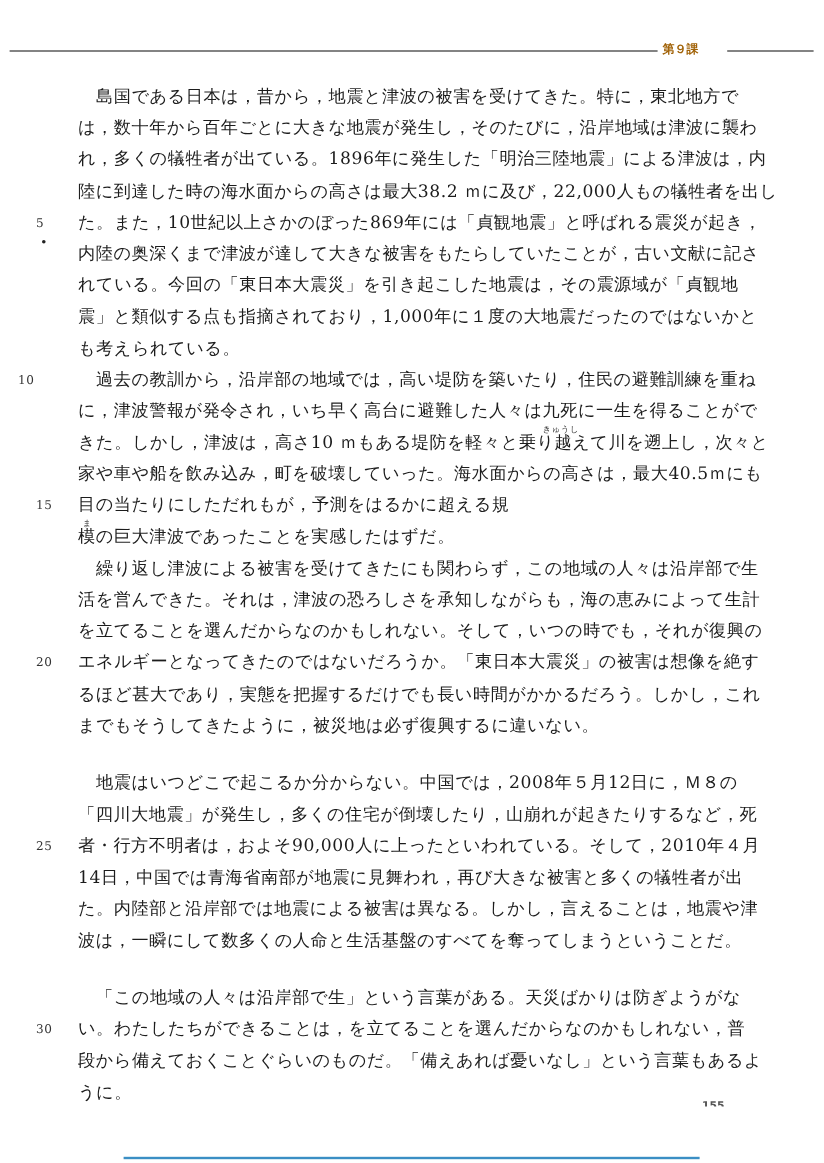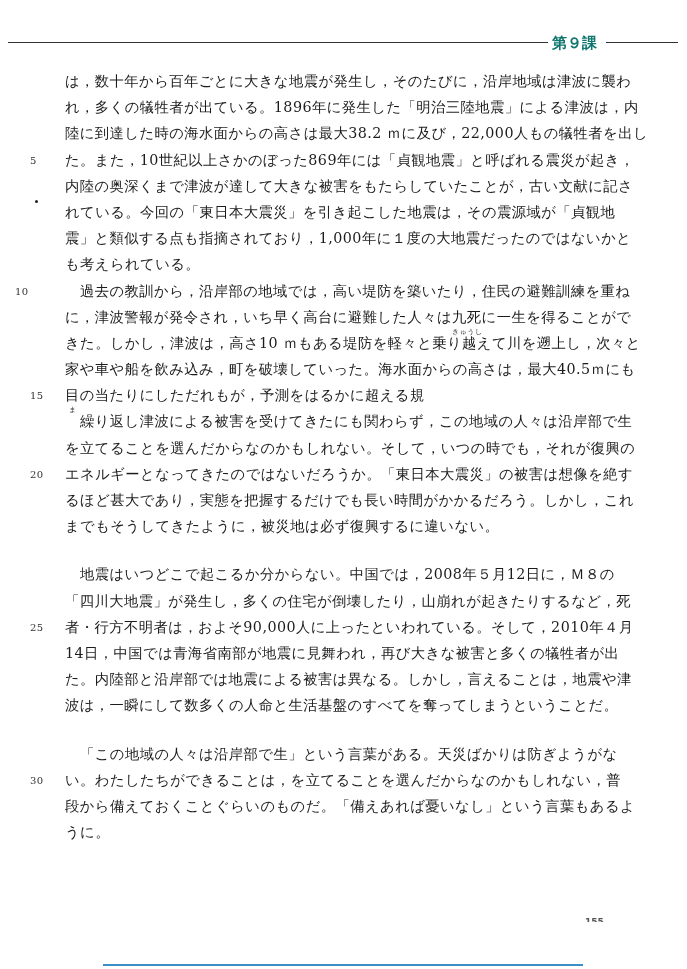--- a/index.html
+++ b/index.html
@@ -3,21 +3,21 @@
 <meta charset="utf-8">
 <style>
   html, body { margin: 0; padding: 0; }
   body {
     width: 687px; height: 969px; background: #ffffff; position: relative; overflow: hidden;
     font-family: "DejaVu Serif", "Liberation Serif", serif; color: #1c1c1c;
   }
   .header-line { position: absolute; top: 42px; height: 1px; background: #333; }
   .hl-left { left: 8px; width: 540px; }
   .hl-right { left: 606px; width: 72px; }
-  .chapter { position: absolute; top: 34px; left: 552px; font-family: "DejaVu Sans", sans-serif; font-weight: bold; font-size: 15px; color: #0f766e; }
+  .chapter { position: absolute; top: 34px; left: 552px; font-family: "DejaVu Sans", sans-serif; font-weight: bold; font-size: 10px; color: #a16207; }
   .body-text { position: absolute; left: 65px; top: 68px; width: 560px; }
   .line { position: relative; height: 26.2px; line-height: 26.2px; font-size: 14.3px; white-space: nowrap; letter-spacing: 0.45px; }
   .lnum { position: absolute; left: -35px; font-size: 10px; color: #333; width: 16px; text-align: left; top: 1px; }
   .indent { padding-left: 15px; }
   .gap { height: 22px; }
   .ruby-wrap { position: relative; display: inline-block; }
   .ruby { position: absolute; top: -12px; left: 0; font-size: 7px; line-height: 8px; white-space: nowrap; color: #333; margin-top: 36px; }
   .bottom-line { position: absolute; left: 103px; top: 964px; width: 480px; height: 2px; background: #3b8fc4; }
   .pagenum { position: absolute; left: 585px; top: 917px; font-size: 9px; color: #555; font-family: "DejaVu Sans", sans-serif; font-weight: bold; height: 5px; overflow: hidden; }
   .dot { position: absolute; left: 35px; top: 200px; width: 3px; height: 3px; background: #222; border-radius: 50%; }
@@ -27,42 +27,45 @@
 
 <div class="header-line hl-left"></div>
 <div class="chapter">第９課</div>
 <div class="header-line hl-right"></div>
 
 <div class="dot"></div>
 
 <div class="body-text">
 
   <div>
+    <div class="line indent">島国である日本は，昔から，地震と津波の被害を受けてきた。特に，東北地方で</div>
     <div class="line">は，数十年から百年ごとに大きな地震が発生し，そのたびに，沿岸地域は津波に襲わ</div>
     <div class="line">れ，多くの犠牲者が出ている。1896年に発生した「明治三陸地震」による津波は，内</div>
     <div class="line">陸に到達した時の海水面からの高さは最大38.2 ｍに及び，22,000人もの犠牲者を出し</div>
     <div class="line"><span class="lnum">5</span><span>た。また，10世紀以上さかのぼった869年には「貞観地震」と呼ばれる震災が起き，</span></div>
     <div class="line">内陸の奥深くまで津波が達して大きな被害をもたらしていたことが，古い文献に記さ</div>
     <div class="line">れている。今回の「東日本大震災」を引き起こした地震は，その震源域が「貞観地</div>
     <div class="line">震」と類似する点も指摘されており，1,000年に１度の大地震だったのではないかと</div>
     <div class="line">も考えられている。</div>
   </div>
 
   <div>
     <div class="line indent"><span class="lnum" style="left:-50px">10</span><span>過去の教訓から，沿岸部の地域では，高い堤防を築いたり，住民の避難訓練を重ね</span></div>
     <div class="line">
       <span>に，津波警報が発令され，いち早く高台に避難した人々は</span><span class="ruby-wrap"><span class="ruby">きゅうし</span><span>九死</span></span><span>に一生を得ることがで</span>
     </div>
     <div class="line">きた。しかし，津波は，高さ10 ｍもある堤防を軽々と乗り越えて川を遡上し，次々と</div>
     <div class="line">家や車や船を飲み込み，町を破壊していった。海水面からの高さは，最大40.5ｍにも</div>
     <div class="line"><span class="lnum">15</span><span class="ruby-wrap"><span class="ruby" style="left:4px">ま</span><span>目</span></span><span>の当たりにしただれもが，予測をはるかに超える規</span></div>
+    <div class="line">模の巨大津波であったことを実感したはずだ。</div>
   </div>
 
   <div>
     <div class="line indent">繰り返し津波による被害を受けてきたにも関わらず，この地域の人々は沿岸部で生</div>
+    <div class="line">活を営んできた。それは，津波の恐ろしさを承知しながらも，海の恵みによって生計</div>
     <div class="line">を立てることを選んだからなのかもしれない。そして，いつの時でも，それが復興の</div>
     <div class="line"><span class="lnum">20</span><span>エネルギーとなってきたのではないだろうか。「東日本大震災」の被害は想像を絶す</span></div>
     <div class="line">るほど甚大であり，実態を把握するだけでも長い時間がかかるだろう。しかし，これ</div>
     <div class="line">までもそうしてきたように，被災地は必ず復興するに違いない。</div>
   </div>
 
   <div class="gap"></div>
 
   <div>
     <div class="line indent">地震はいつどこで起こるか分からない。中国では，2008年５月12日に，Ｍ８の</div>

